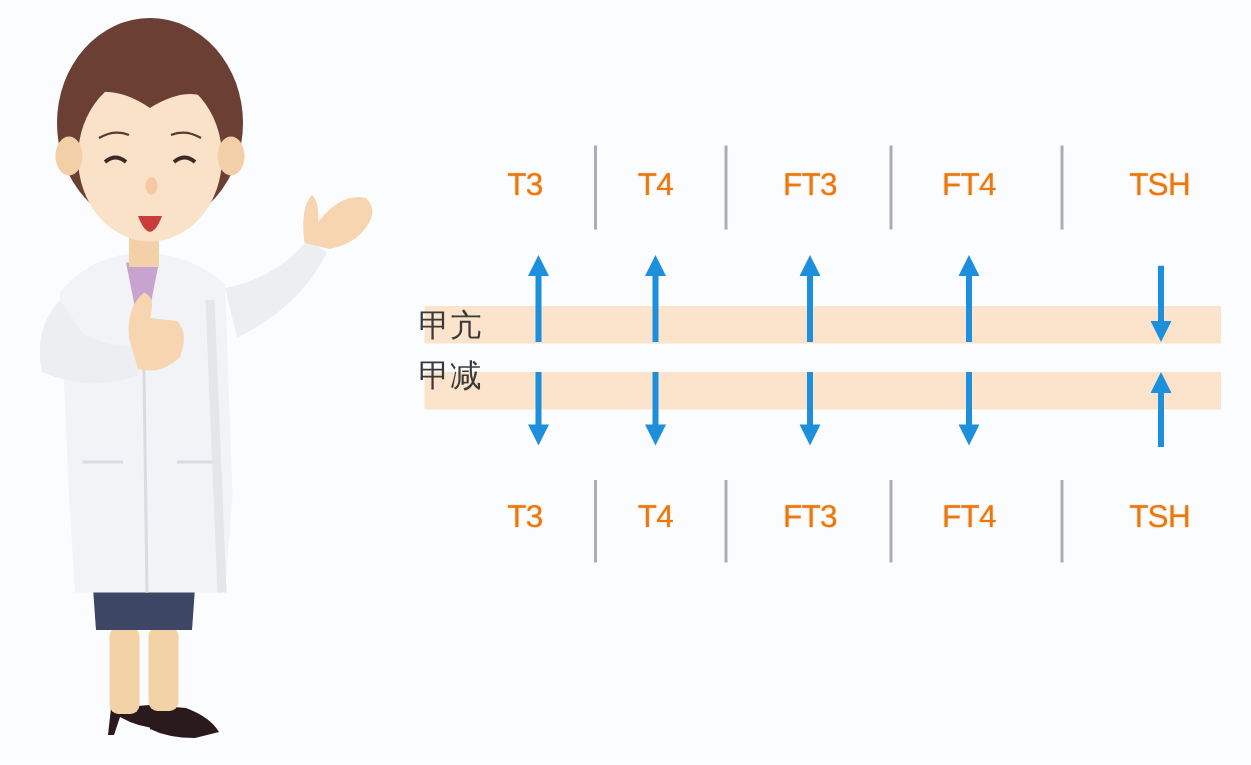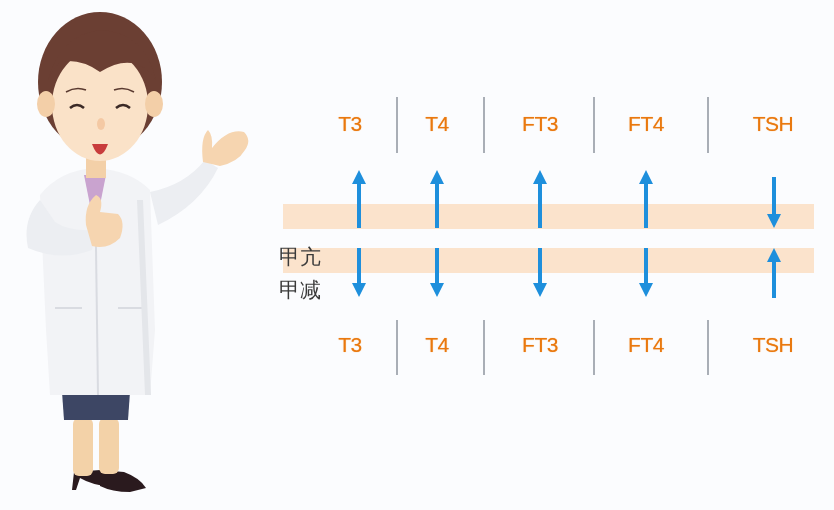--- a/index.html
+++ b/index.html
@@ -18,21 +18,20 @@
     }
     .header-label { top: 112px; }
     .footer-label { top: 333px; }
     .divider { position: absolute; width: 1.5px; background: #a9aeb6; }
     .divider.top { top: 97px; height: 56px; }
     .divider.bottom { top: 320px; height: 55px; }
     .bar { position: absolute; left: 283px; width: 531px; height: 25px; }
     .row-label {
       position: absolute; left: 279px; font-size: 21px; color: #3a3a3a;
       font-family: "DejaVu Sans", sans-serif;
-      margin-top: 40px;
     }
     .arrow { position: absolute; }
     svg { display: block; }
   </style>
 </head>
 <body>
 
 <div class="frame">
 
   <svg width="270" height="510" style="position:absolute;left:0;top:0;" viewBox="0 0 270 510">

